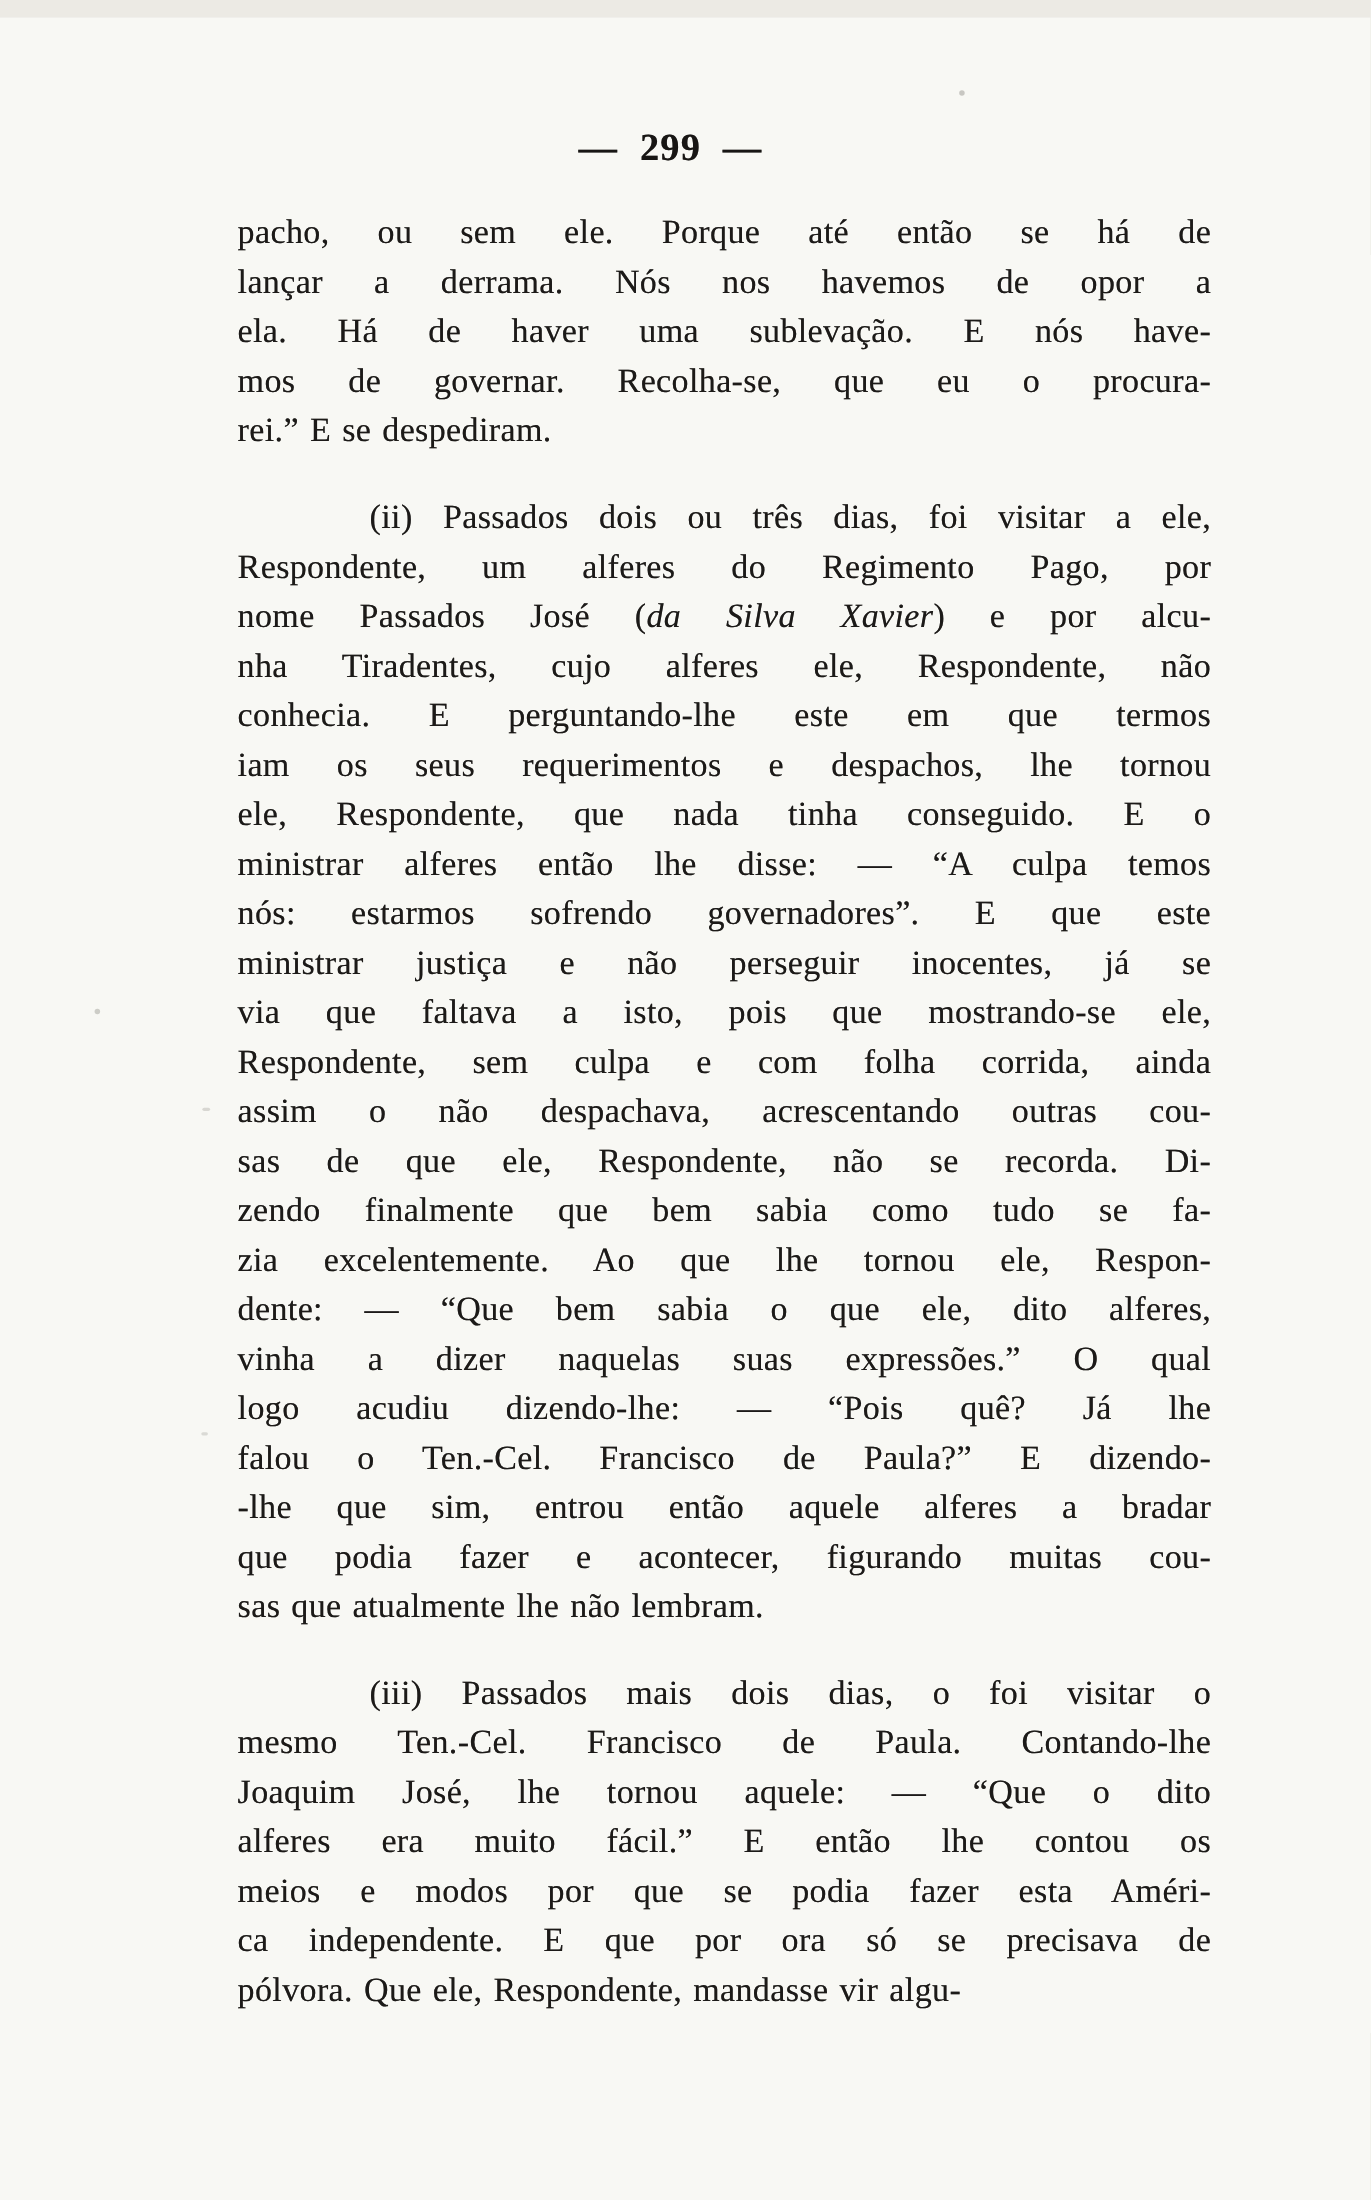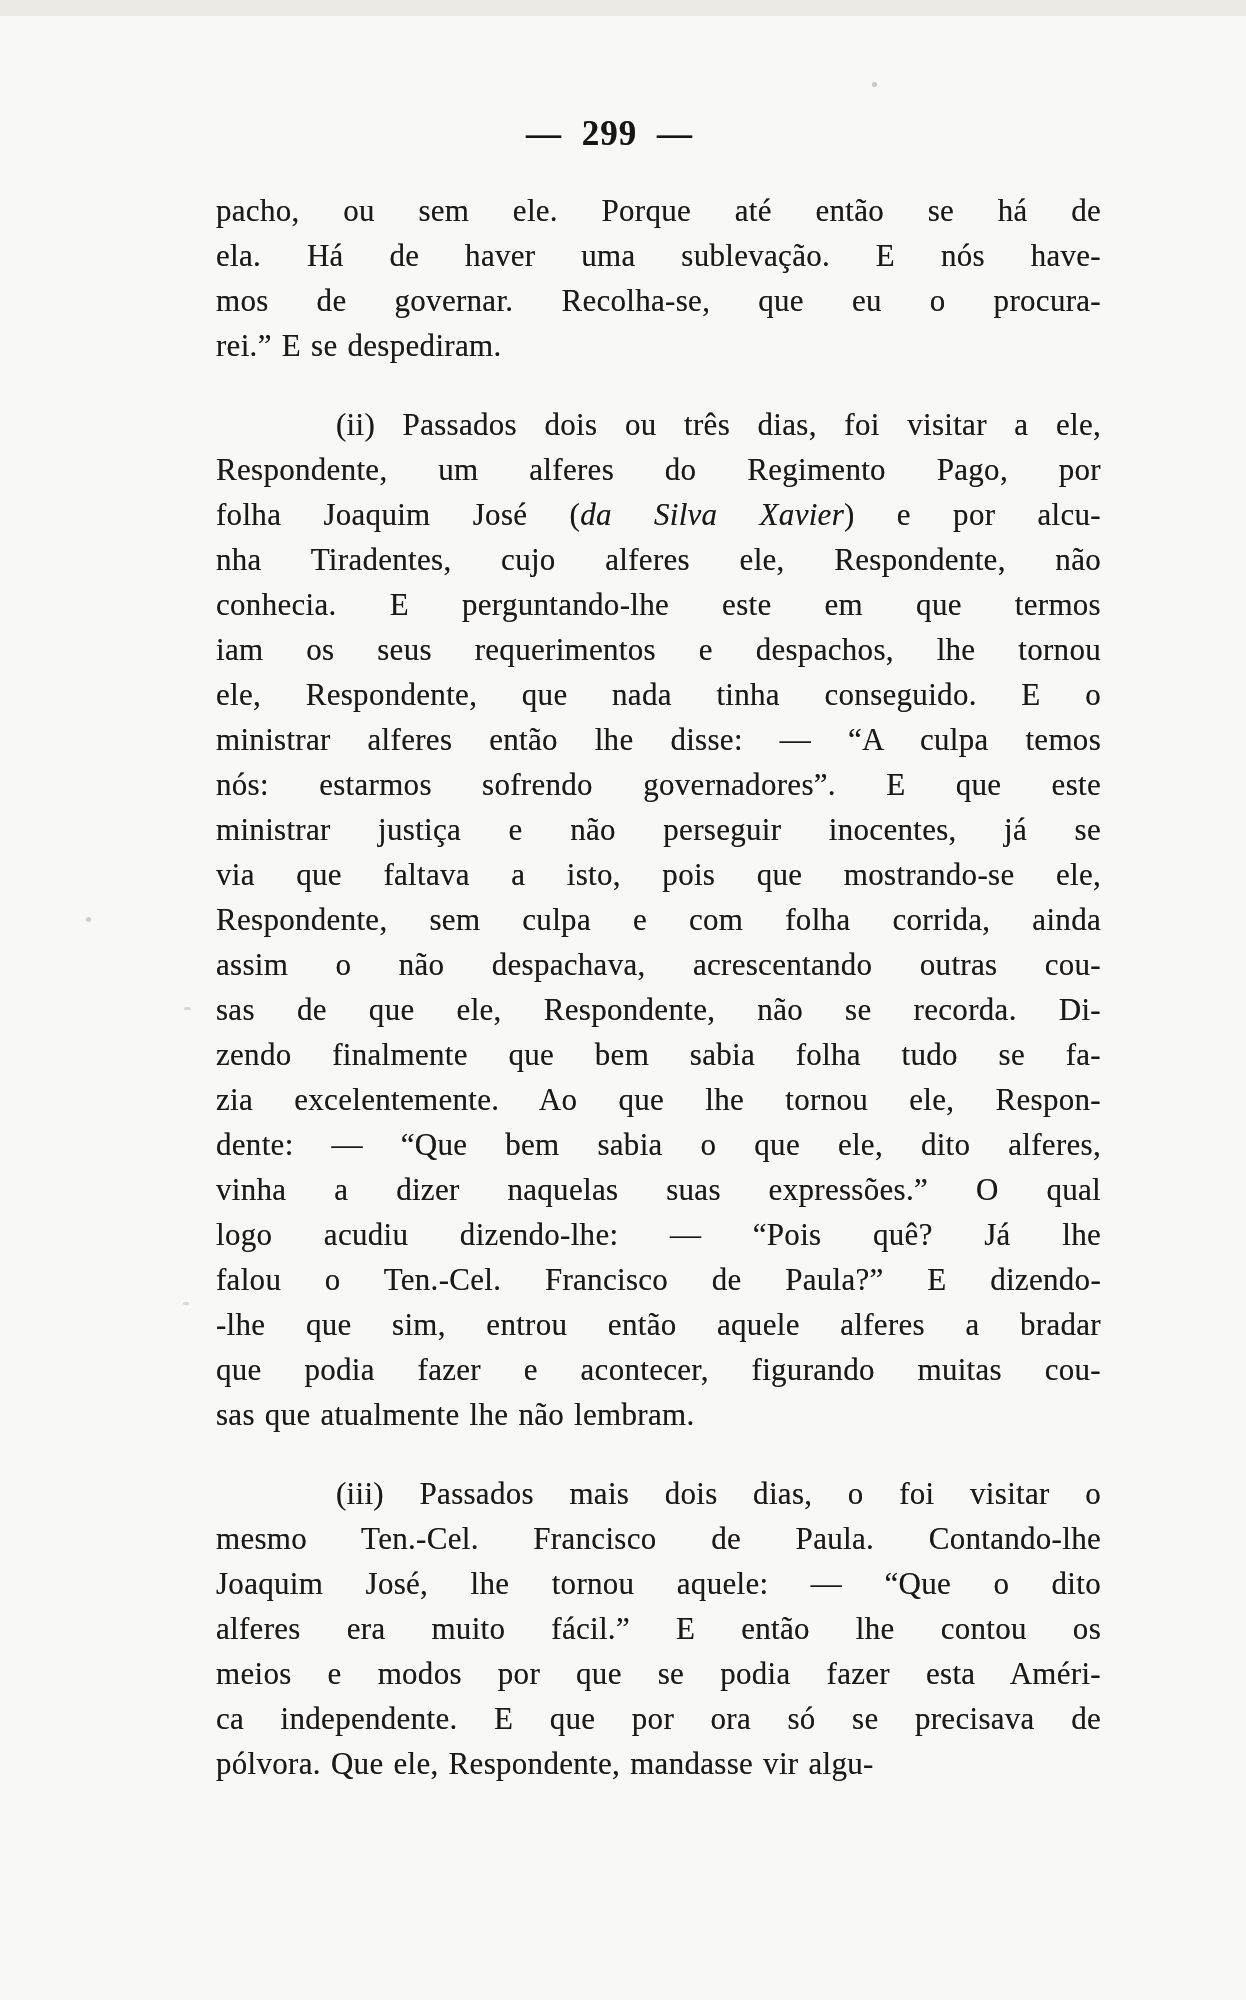--- a/index.html
+++ b/index.html
@@ -52,40 +52,41 @@
   .speck.s4{left:183px;top:1286px;width:6px;height:3px;border-radius:2px;opacity:.28;}
 </style>
 </head>
 <body>
 
 <div class="page">
   <div class="folio">— 299 —</div>
   <div class="text-block">
       <div class="para">
         <div class="tline first">pacho, ou sem ele. Porque até então se há de</div>
+        <div class="tline">lançar a derrama. Nós nos havemos de opor a</div>
         <div class="tline">ela. Há de haver uma sublevação. E nós have-</div>
         <div class="tline">mos de governar. Recolha-se, que eu o procura-</div>
         <div class="tline last">rei.” E se despediram.</div>
       </div>
       <div class="para indented">
         <div class="tline first">(ii) Passados dois ou três dias, foi visitar a ele,</div>
         <div class="tline">Respondente, um alferes do Regimento Pago, por</div>
-        <div class="tline"><span>folha Joaquim José (</span><em>da Silva Xavier</em><span>) e por alcu-</span></div>
+        <div class="tline"><span>nome Passados José (</span><em>da Silva Xavier</em><span>) e por alcu-</span></div>
         <div class="tline">nha Tiradentes, cujo alferes ele, Respondente, não</div>
         <div class="tline">conhecia. E perguntando-lhe este em que termos</div>
         <div class="tline">iam os seus requerimentos e despachos, lhe tornou</div>
         <div class="tline">ele, Respondente, que nada tinha conseguido. E o</div>
         <div class="tline">ministrar alferes então lhe disse: — “A culpa temos</div>
         <div class="tline">nós: estarmos sofrendo governadores”. E que este</div>
         <div class="tline">ministrar justiça e não perseguir inocentes, já se</div>
         <div class="tline">via que faltava a isto, pois que mostrando-se ele,</div>
         <div class="tline">Respondente, sem culpa e com folha corrida, ainda</div>
         <div class="tline">assim o não despachava, acrescentando outras cou-</div>
         <div class="tline">sas de que ele, Respondente, não se recorda. Di-</div>
-        <div class="tline">zendo finalmente que bem sabia folha tudo se fa-</div>
+        <div class="tline">zendo finalmente que bem sabia como tudo se fa-</div>
         <div class="tline">zia excelentemente. Ao que lhe tornou ele, Respon-</div>
         <div class="tline">dente: — “Que bem sabia o que ele, dito alferes,</div>
         <div class="tline">vinha a dizer naquelas suas expressões.” O qual</div>
         <div class="tline">logo acudiu dizendo-lhe: — “Pois quê? Já lhe</div>
         <div class="tline">falou o Ten.-Cel. Francisco de Paula?” E dizendo-</div>
         <div class="tline">-lhe que sim, entrou então aquele alferes a bradar</div>
         <div class="tline">que podia fazer e acontecer, figurando muitas cou-</div>
         <div class="tline last">sas que atualmente lhe não lembram.</div>
       </div>
       <div class="para indented">

